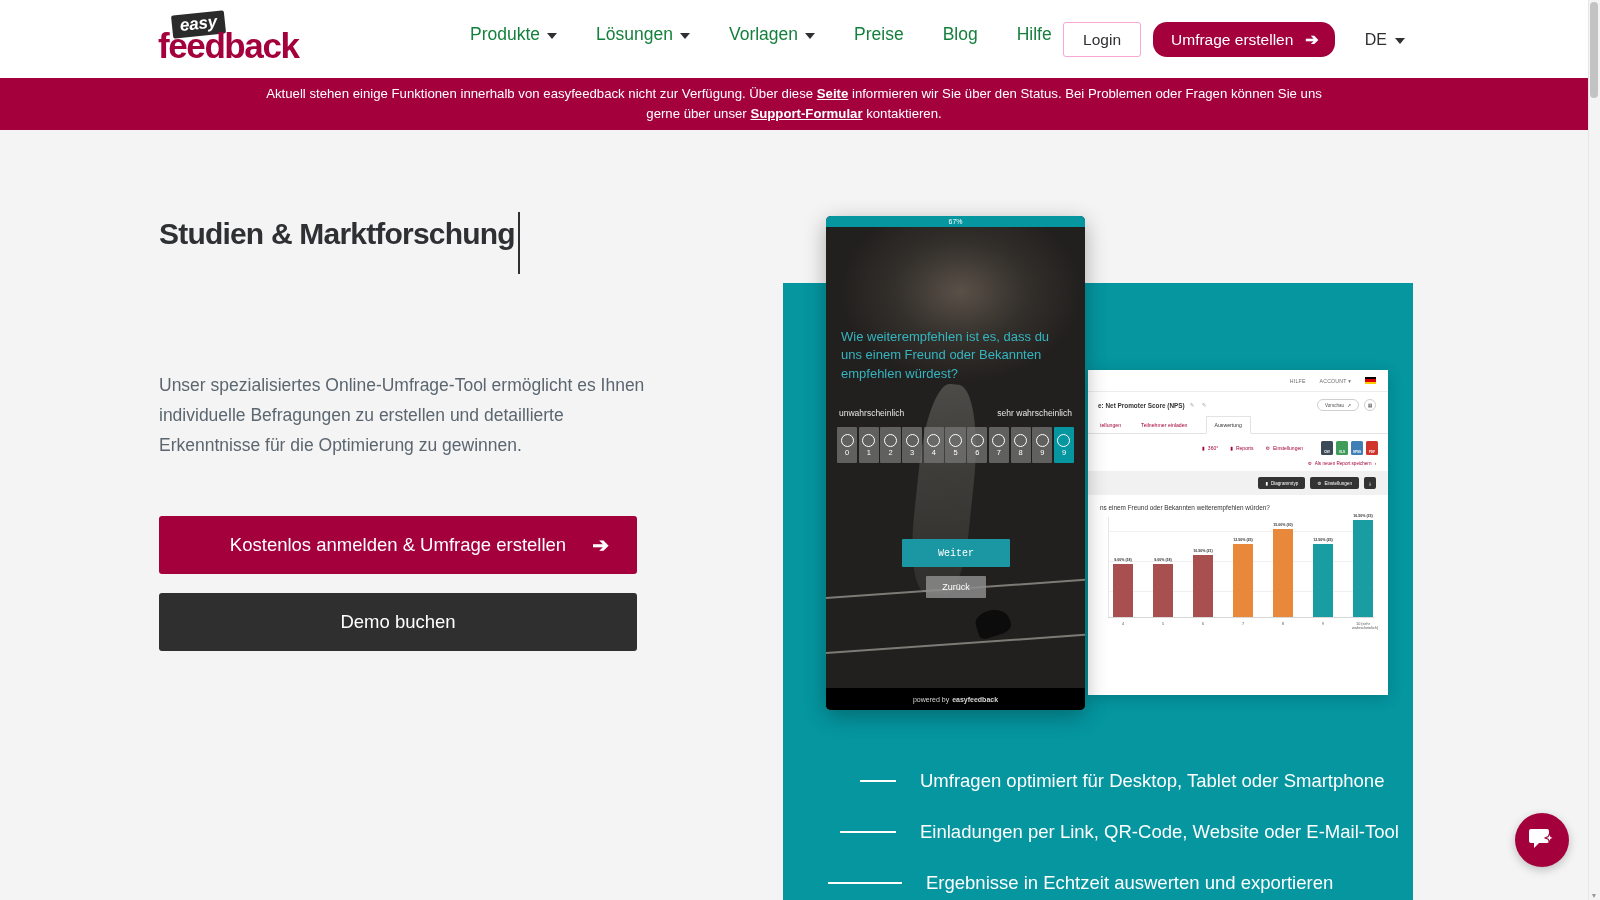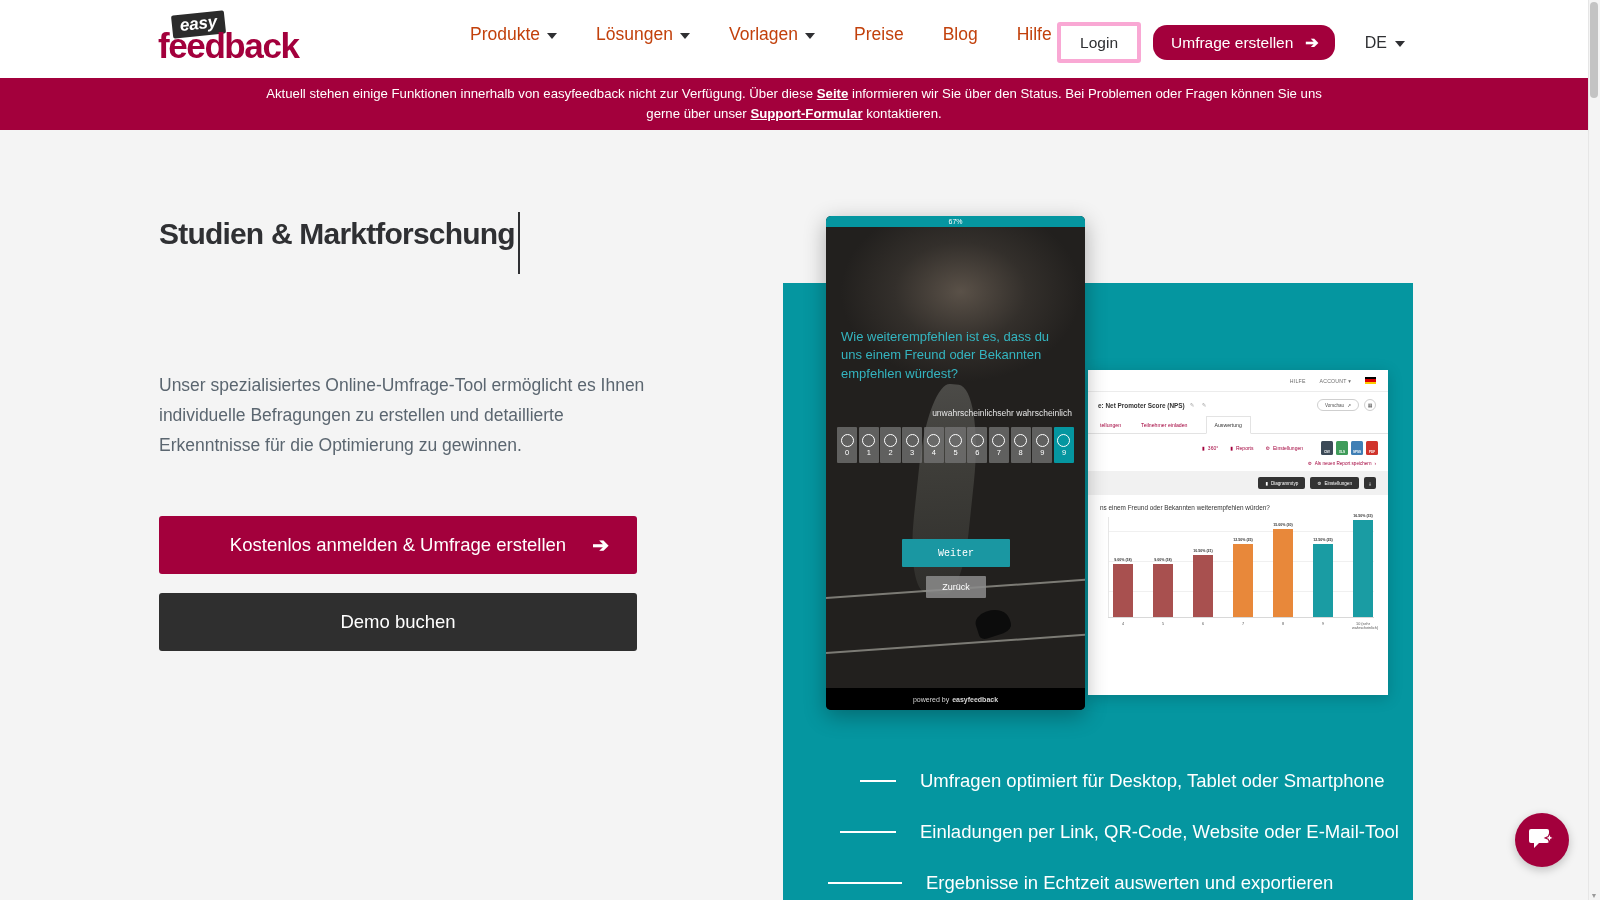--- a/index.html
+++ b/index.html
@@ -30,32 +30,32 @@
   }
   .logo-feedback {
     position:absolute; left:0px; top:15px;
     color:#a3003c; font-size:35px; font-weight:800;
     letter-spacing:-1.4px; line-height:1;
   }
 
   .nav { position:absolute; left:470px; top:26px; display:flex; gap:39px; align-items:center; }
   .nav-item {
     display:flex; align-items:center; gap:7px;
-    color:#c2410c; font-size:17.5px; line-height:1; cursor:pointer;
+    color:#15803d; font-size:17.5px; line-height:1; cursor:pointer;
     white-space:nowrap;
   }
   .caret {
     width:0; height:0; border-left:5.5px solid transparent;
     border-right:5.5px solid transparent; border-top:6.5px solid #2f3033;
     display:inline-block; margin-top:2px;
   }
 
   .header-actions { position:absolute; right:183px; top:22px; display:flex; align-items:center; gap:12px; }
   .btn-login {
-    border:4px solid #f9a8d4; background:#ffffff; color:#2f3033;
+    border:1px solid #f9a8d4; background:#ffffff; color:#2f3033;
     font-size:15.5px; padding:8px 19px; border-radius:3px; cursor:pointer;
     font-family:inherit; line-height:1.1;
   }
   .btn-create {
     background:#a3003c; color:#ffffff; border:none; border-radius:14px;
     font-size:15.5px; padding:9px 16px 9px 18px; cursor:pointer;
     display:flex; align-items:center; gap:12px; font-family:inherit; line-height:1.1;
     white-space:nowrap;
   }
   .arrow-r { font-size:16px; line-height:1; font-weight:700; }
@@ -238,21 +238,21 @@
   .track-line {
     position:absolute; left:-10%; width:130%; height:1.6px;
     background:rgba(235,235,225,.45); transform:rotate(-4deg);
   }
   .phone-q {
     position:absolute; left:15px; top:112px; width:228px;
     color:#34b5c0; font-size:13px; line-height:1.42; font-weight:400;
   }
   .scale-labels {
     position:absolute; left:13px; right:13px; top:192px;
-    display:flex; justify-content:flex-end; color:#e6e6e6; font-size:8.5px;
+    display:flex; justify-content:space-between; color:#e6e6e6; font-size:8.5px;
   }
   .scale-row {
     position:absolute; left:11px; right:11px; top:211px;
     display:flex; gap:1.5px;
   }
   .sc-cell {
     flex:1; height:36px; background:rgba(120,120,120,.72);
     display:flex; flex-direction:column; align-items:center; justify-content:center;
     gap:2px; border-radius:1px; cursor:pointer;
   }

